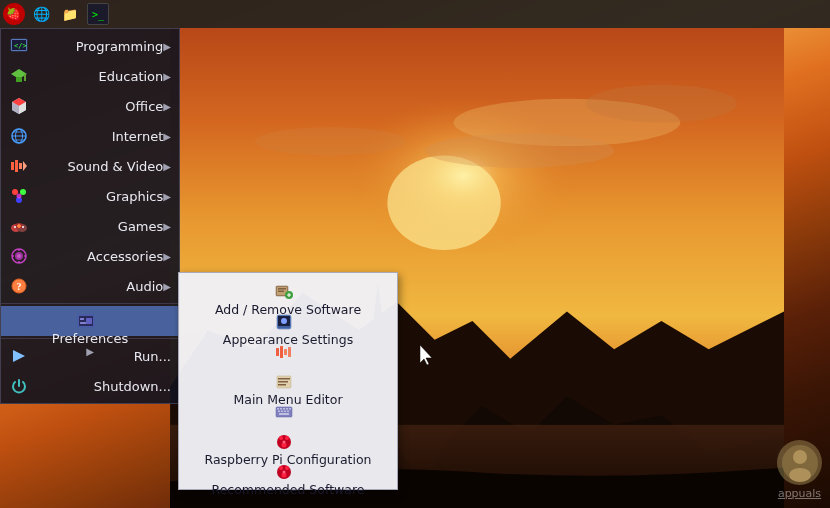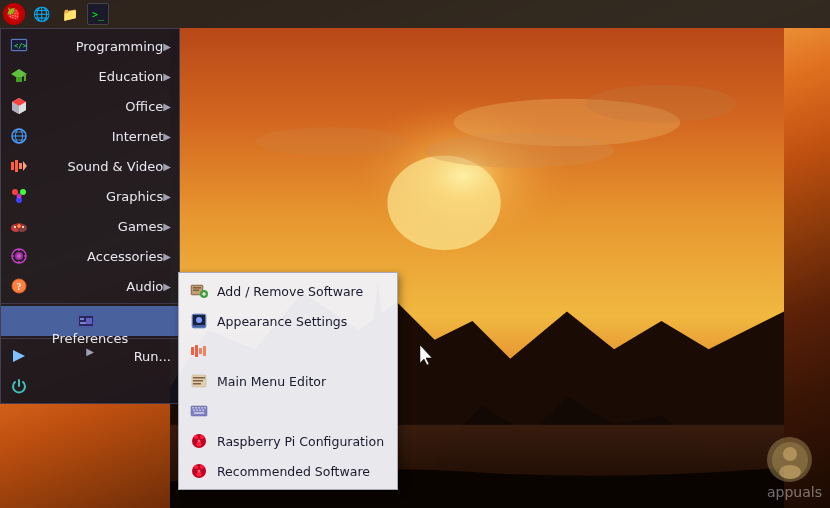--- a/index.html
+++ b/index.html
@@ -128,20 +128,21 @@
     }
 
     .submenu-item {
       display: flex;
       align-items: center;
       padding: 6px 10px;
       cursor: pointer;
       color: #1a1a2e;
       font-size: 12.5px;
       height: 30px;
+      flex-direction: column;
     }
 
     .submenu-item .icon {
       width: 20px;
       height: 20px;
       margin-right: 8px;
       display: flex;
       align-items: center;
       justify-content: center;
       font-size: 13px;
@@ -161,22 +162,23 @@
     
     .watermark {
       position: absolute;
       bottom: 8px;
       right: 8px;
       z-index: 50;
       opacity: 0.7;
     }
 
     .watermark-text {
-      font-size: 14px;
+      font-size: 11px;
       color: rgba(255,255,255,0.6);
+      text-decoration: underline;
     }
 
     
     .cursor {
       position: absolute;
       left: 420px;
       top: 345px;
       z-index: 500;
       pointer-events: none;
     }
@@ -395,20 +397,21 @@
     <span class="label">Run...</span>
   </div>
 
   <div class="menu-item">
     <span class="icon">
       <svg width="18" height="18" viewBox="0 0 18 18">
         <path d="M9,3 L9,9" stroke="#40c0c0" stroke-width="2" fill="none" stroke-linecap="round"></path>
         <path d="M5,5 A6,6 0 1,0 13,5" stroke="#40c0c0" stroke-width="2" fill="none" stroke-linecap="round"></path>
       </svg>
     </span>
+    <span class="label">Shutdown...</span>
   </div>
 
 </div>
 
 <div class="submenu">
 
   <div class="submenu-item">
     <span class="icon">
       <svg width="18" height="18" viewBox="0 0 18 18">
         <rect x="1" y="3" width="12" height="10" rx="1" fill="#a08060" stroke="#806040" stroke-width="0.5"></rect>

